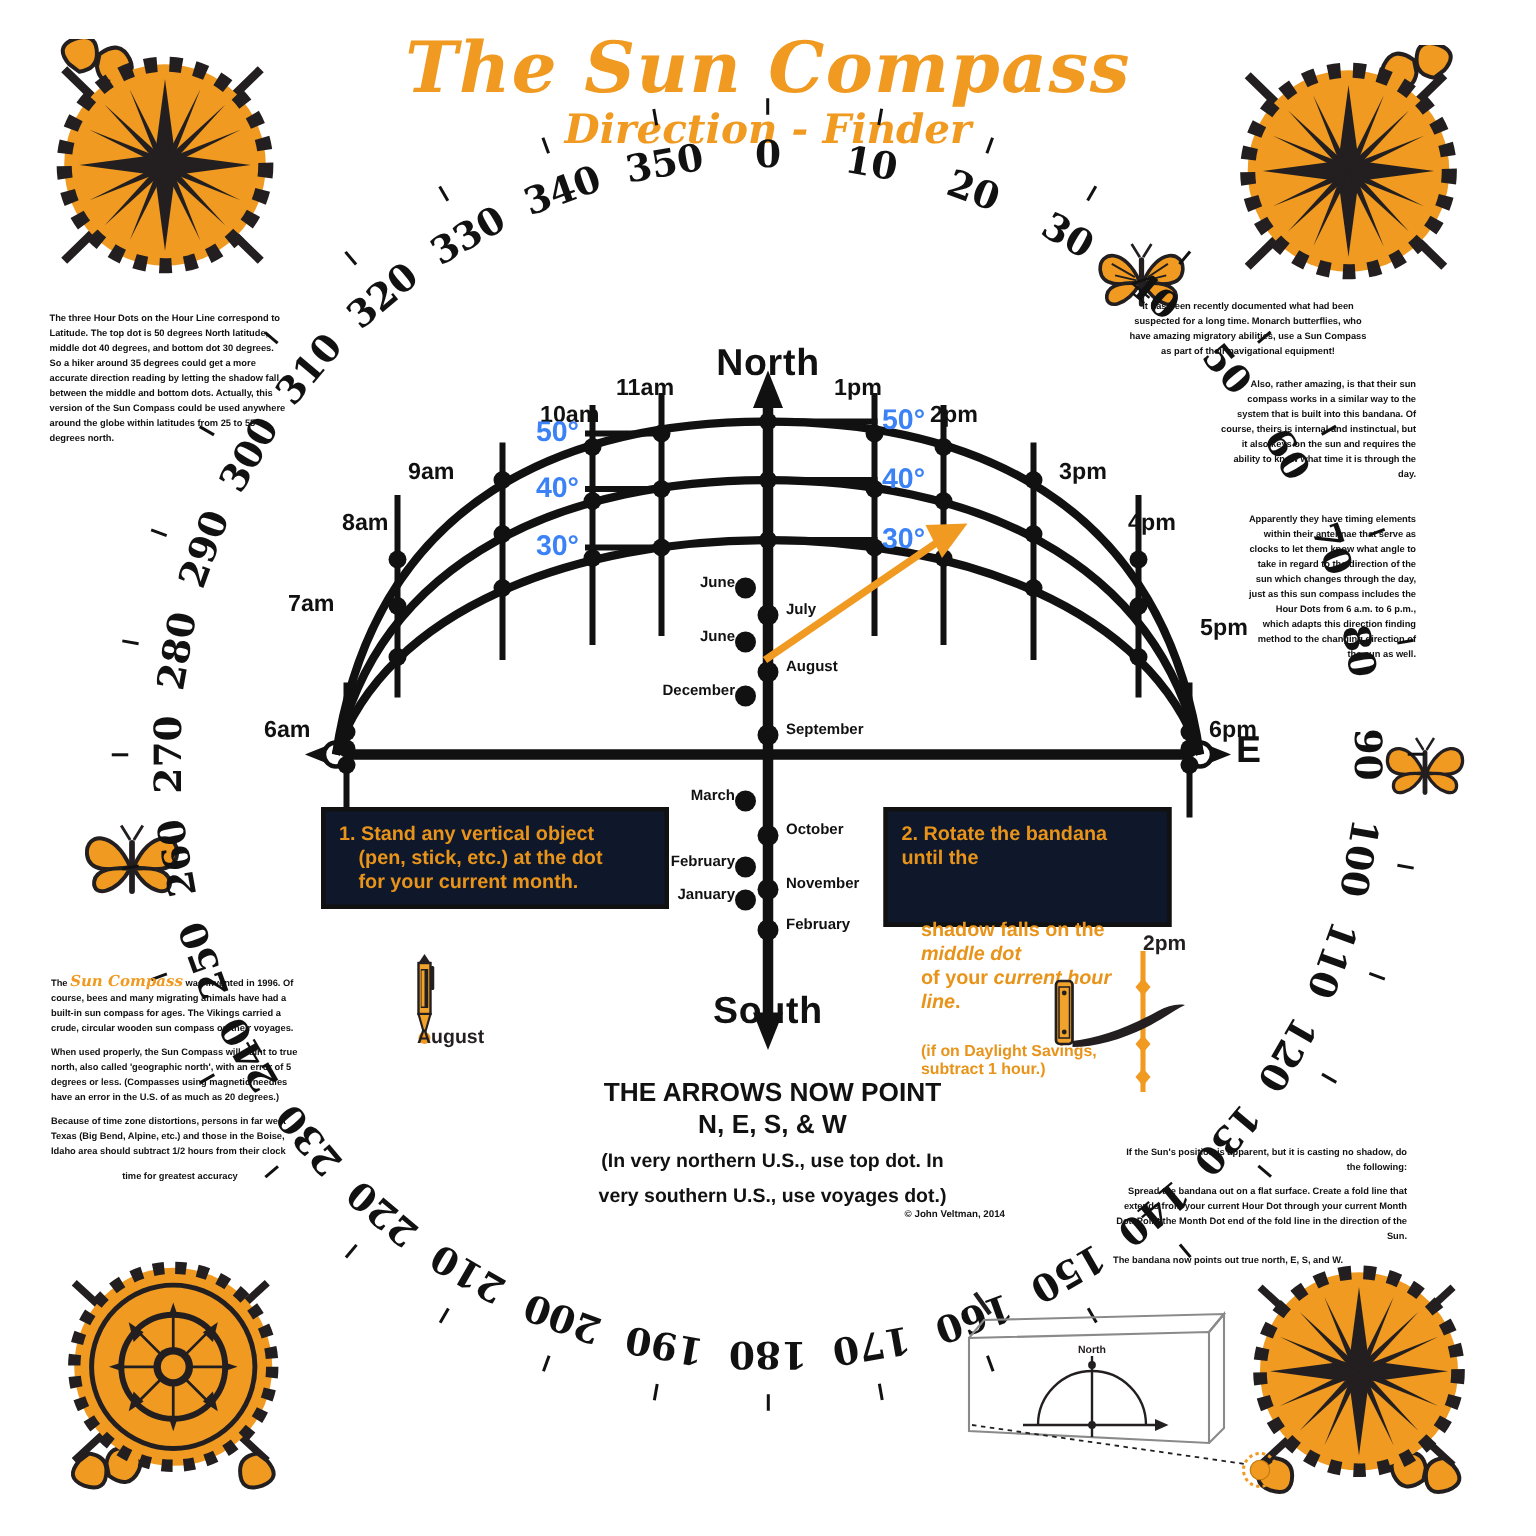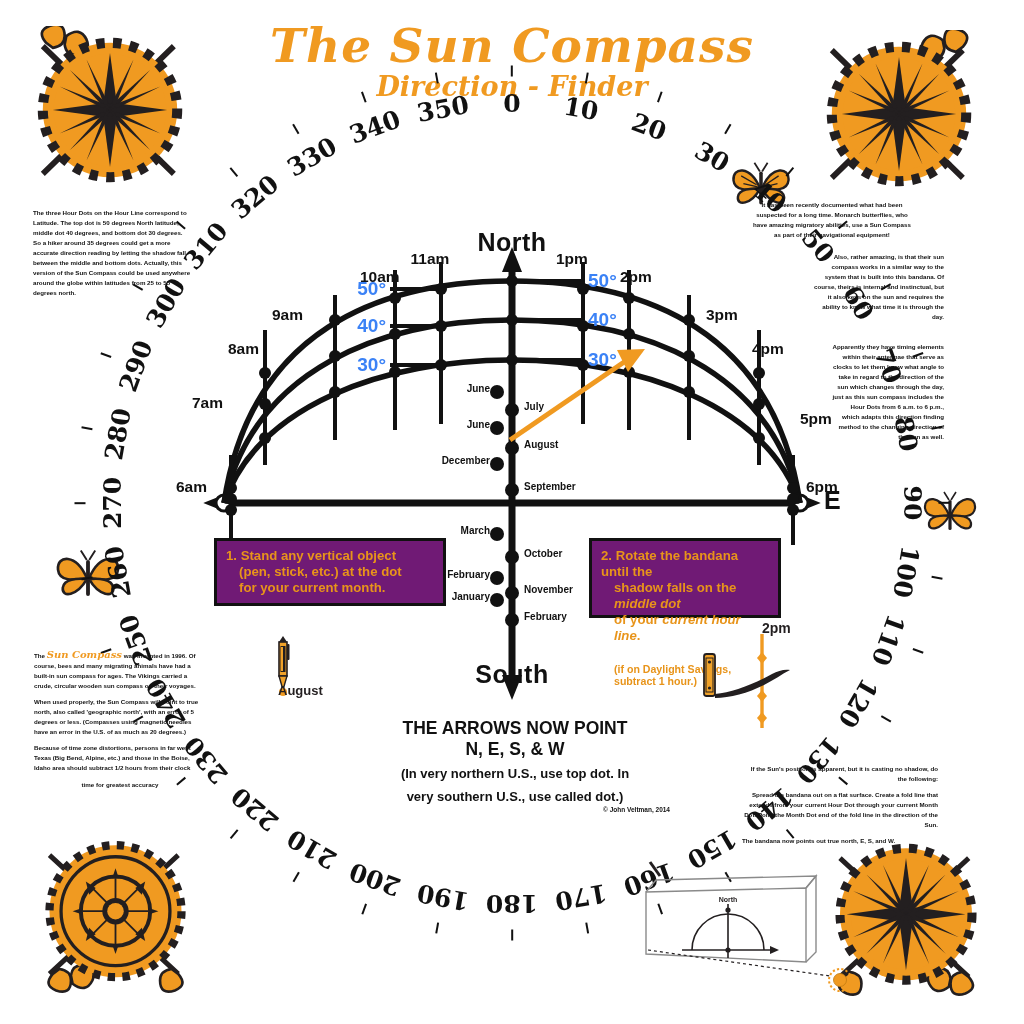--- a/index.html
+++ b/index.html
@@ -59,21 +59,21 @@
     position:absolute;font-size:10px;font-weight:bold;color:#111;
     font-family:"Liberation Sans",sans-serif;white-space:nowrap;
   }
   .card-label{
     position:absolute;font-size:25px;font-weight:bold;color:#111;
     font-family:"Liberation Sans",sans-serif;letter-spacing:.5px;
   }
 
   
   .instr-box{
-    position:absolute;background:#701a75;border:3.5px solid #111;
+    position:absolute;background:#0f172a;border:3.5px solid #111;
     padding:7px 9px 8px 9px;box-sizing:border-box;
   }
   .instr-text{
     font-size:13.2px;font-weight:bold;line-height:1.22;color:#E8941A;
     font-family:"Liberation Sans",sans-serif;
   }
   .instr-text .ital{font-style:italic;}
   .instr-sub{font-size:10.6px;font-weight:bold;color:#E8941A;margin-top:18px;}
 
   
@@ -464,21 +464,21 @@
     <div class="instr-text">
       <div>1. Stand any vertical object</div>
       <div style="padding-left:13px;">(pen, stick, etc.) at the dot</div>
       <div style="padding-left:13px;">for your current month.</div>
     </div>
   </div>
 
   <div class="instr-box" style="left:589px;top:538px;width:192px;height:80px;">
     <div class="instr-text">
       <div>2. Rotate the bandana until the</div>
-      <div style="padding-left:13px;">
+      <div style="padding-left:13px;margin-top:32px;">
         <span>shadow falls on the </span><span class="ital">middle dot</span>
       </div>
       <div style="padding-left:13px;">
         <span>of your </span><span class="ital">current hour line</span><span>.</span>
       </div>
       <div class="instr-sub" style="padding-left:13px;">(if on Daylight Savings, subtract 1 hour.)</div>
     </div>
   </div>
 
   <div class="abs bodycopy ta-l" style="left:33px;top:208px;width:158px;">
@@ -511,21 +511,21 @@
   <div class="abs bodycopy ta-r" style="left:742px;top:764px;width:196px;">
     <p>If the Sun's position is apparent, but it is casting no shadow, do the following:</p>
     <p>Spread the bandana out on a flat surface. Create a fold line that extends from your current Hour Dot through your current Month Dot. Point the Month Dot end of the fold line in the direction of the Sun.</p>
     <p class="ta-l">The bandana now points out true north, E, S, and W.</p>
   </div>
 
   <div class="abs" id="arrows-block">
     <div class="arrows-main">THE ARROWS NOW POINT</div>
     <div class="arrows-main">N, E, S, &amp; W</div>
     <div class="arrows-sub">(In very northern U.S., use top dot. In</div>
-    <div class="arrows-sub">very southern U.S., use called dot.)</div>
+    <div class="arrows-sub">very southern U.S., use voyages dot.)</div>
   </div>
   <div class="abs" id="copyright">© John Veltman, 2014</div>
 
   <svg class="abs" style="left:268px;top:636px;" width="30" height="62" viewBox="0 0 30 62">
     <g>
       <rect x="11" y="6" width="8" height="34" fill="#F0A22A" stroke="#231f20" stroke-width="1.6"></rect>
       <rect x="12.5" y="10" width="5" height="26" fill="#231f20"></rect>
       <rect x="13" y="11" width="2" height="24" fill="#F0A22A"></rect>
       <path d="M11 6 L15 0 L19 6 Z" fill="#231f20"></path>
       <path d="M11 40 L15 54 L19 40 Z" fill="#F0A22A" stroke="#231f20" stroke-width="1.4"></path>

